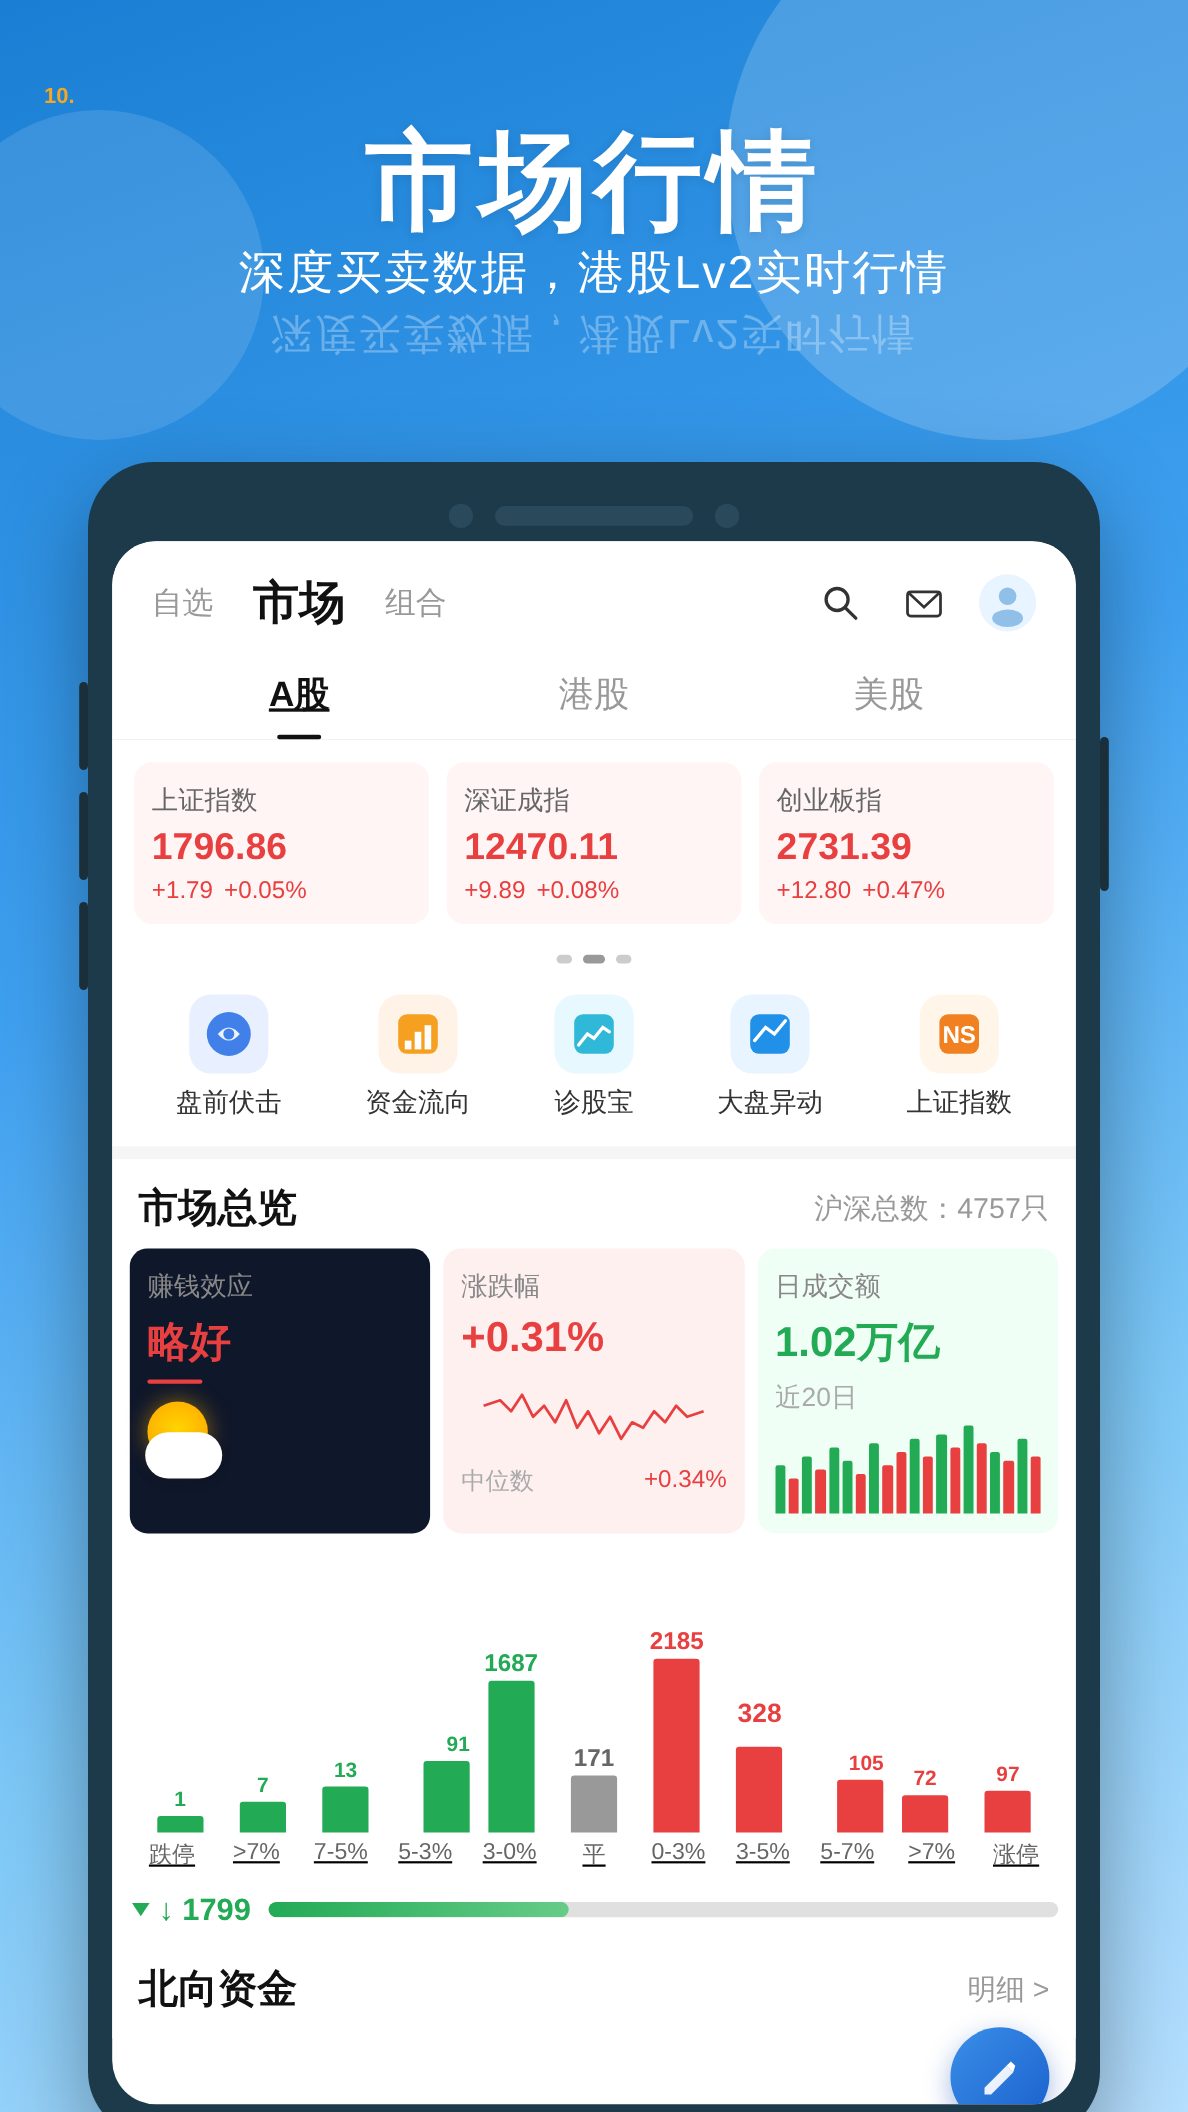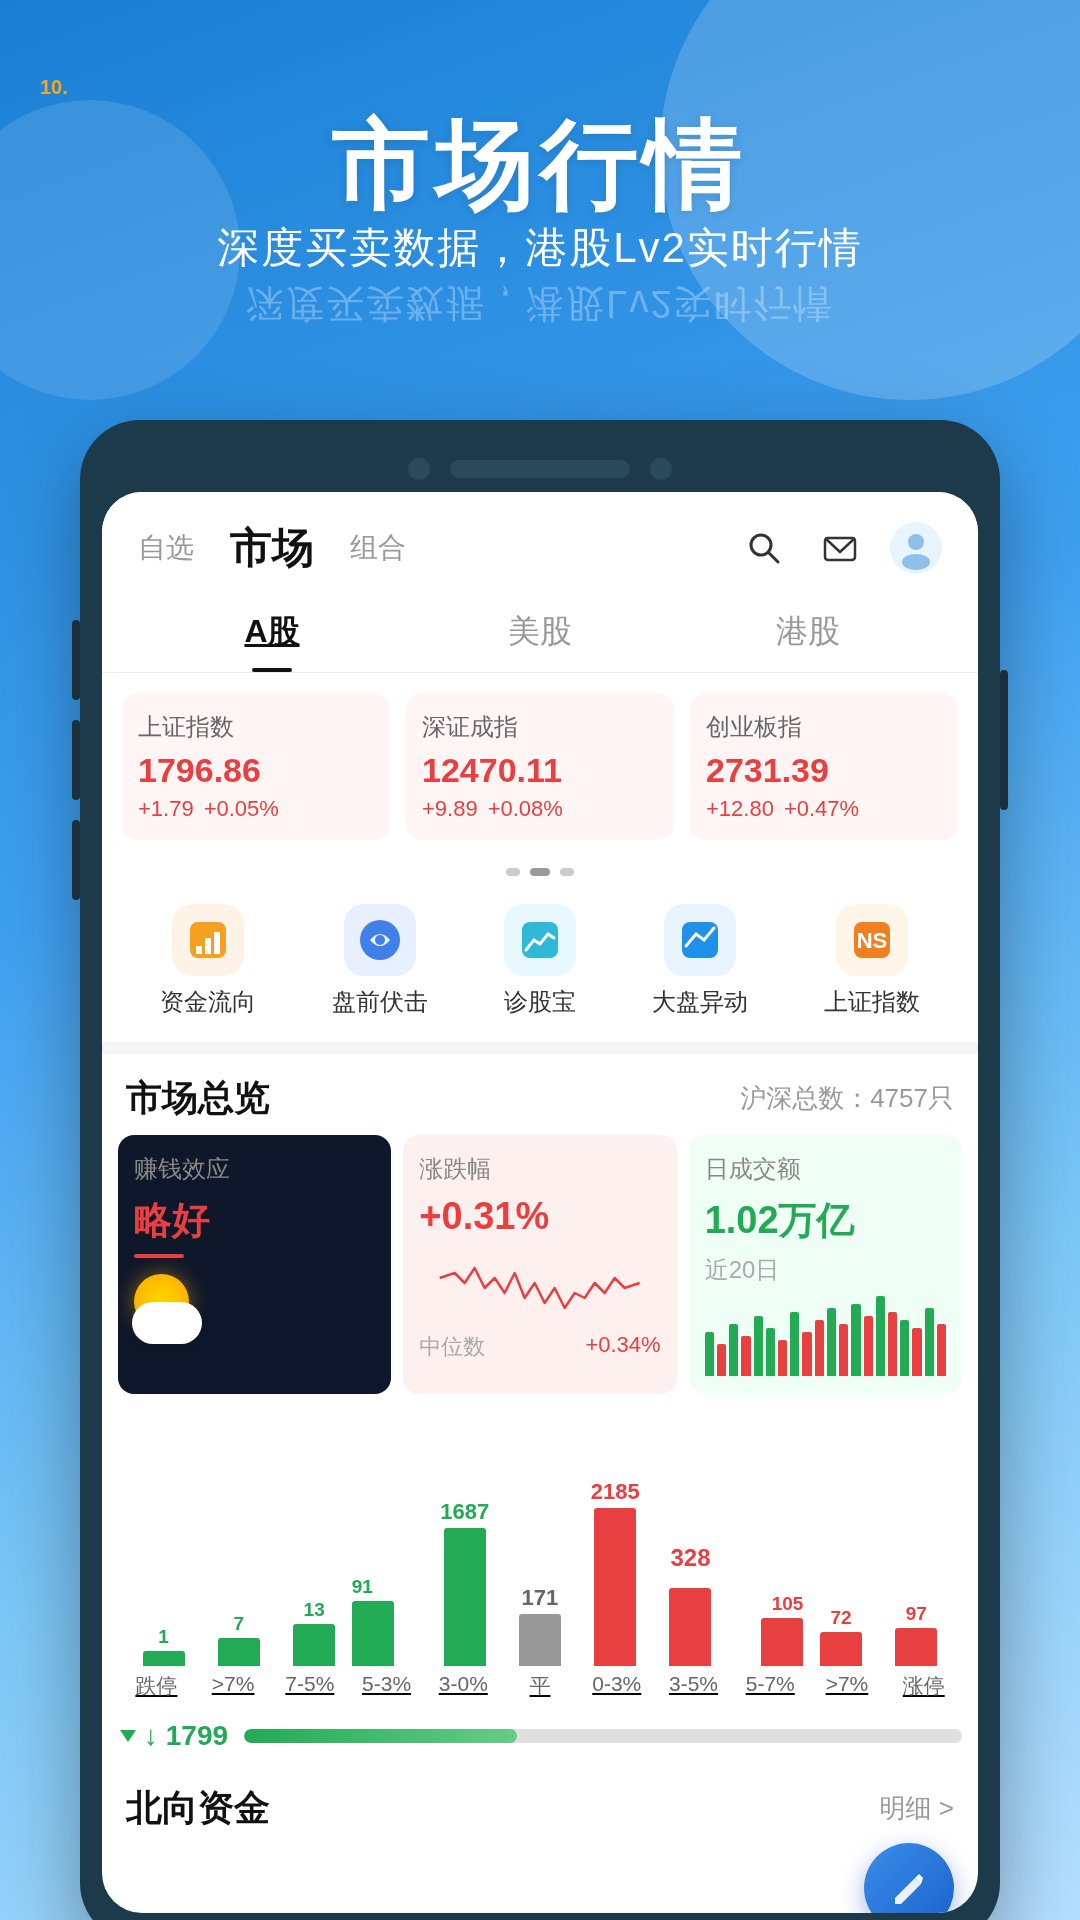--- a/index.html
+++ b/index.html
@@ -536,22 +536,22 @@
               <circle cx="24" cy="24" r="24" fill="#e8f4ff"></circle>
               <circle cx="24" cy="18" r="8" fill="#90c0e8"></circle>
               <ellipse cx="24" cy="38" rx="14" ry="8" fill="#90c0e8"></ellipse>
             </svg>
           </div>
         </div>
       </div>
 
       <div class="stock-tabs">
         <div class="stock-tab active">A股</div>
+        <div class="stock-tab">港股</div>
         <div class="stock-tab">美股</div>
-        <div class="stock-tab">港股</div>
       </div>
 
       <div class="index-cards">
         <div class="index-card">
           <div class="index-card-name">上证指数</div>
           <div class="index-card-value">1796.86</div>
           <div class="index-card-change">
             <span>+1.79</span>
             <span>+0.05%</span>
           </div>
@@ -575,39 +575,39 @@
       </div>
 
       <div class="pagination-dots">
         <div class="dot"></div>
         <div class="dot active"></div>
         <div class="dot"></div>
       </div>
 
       <div class="quick-tools">
         <div class="quick-tool">
+          <div class="quick-tool-icon qt-blue">
+            <svg width="44" height="44" viewBox="0 0 44 44">
+              <circle cx="22" cy="22" r="20" fill="#4080e8"></circle>
+              <path d="M12 22 Q22 10 32 22 Q22 34 12 22Z" fill="white" opacity="0.9"></path>
+              <circle cx="22" cy="22" r="5" fill="#4080e8"></circle>
+            </svg>
+          </div>
+          <span class="quick-tool-label">盘前伏击</span>
+        </div>
+        <div class="quick-tool">
           <div class="quick-tool-icon qt-orange">
             <svg width="44" height="44" viewBox="0 0 44 44">
               <rect x="4" y="4" width="36" height="36" rx="8" fill="#f5a020"></rect>
               <rect x="10" y="28" width="6" height="8" fill="white"></rect>
               <rect x="19" y="20" width="6" height="16" fill="white"></rect>
               <rect x="28" y="14" width="6" height="22" fill="white"></rect>
             </svg>
           </div>
           <span class="quick-tool-label">资金流向</span>
-        </div>
-        <div class="quick-tool">
-          <div class="quick-tool-icon qt-blue">
-            <svg width="44" height="44" viewBox="0 0 44 44">
-              <circle cx="22" cy="22" r="20" fill="#4080e8"></circle>
-              <path d="M12 22 Q22 10 32 22 Q22 34 12 22Z" fill="white" opacity="0.9"></path>
-              <circle cx="22" cy="22" r="5" fill="#4080e8"></circle>
-            </svg>
-          </div>
-          <span class="quick-tool-label">盘前伏击</span>
         </div>
         <div class="quick-tool">
           <div class="quick-tool-icon qt-teal">
             <svg width="44" height="44" viewBox="0 0 44 44">
               <rect x="4" y="4" width="36" height="36" rx="8" fill="#30b8d8"></rect>
               <polyline points="8,32 16,22 22,26 30,16 36,20" stroke="white" stroke-width="3" fill="none" stroke-linecap="round"></polyline>
             </svg>
           </div>
           <span class="quick-tool-label">诊股宝</span>
         </div>
@@ -703,21 +703,21 @@
             <div style="width:42px;height:15px;background:#22aa55;border-radius:3px 3px 0 0;"></div>
           </div>
           <div style="display:flex;flex-direction:column;align-items:center;justify-content:flex-end;height:100%;flex:1;">
             <span style="font-size:19px;color:#22aa55;font-weight:600;margin-bottom:3px;">7</span>
             <div style="width:42px;height:28px;background:#22aa55;border-radius:3px 3px 0 0;"></div>
           </div>
           <div style="display:flex;flex-direction:column;align-items:center;justify-content:flex-end;height:100%;flex:1;">
             <span style="font-size:19px;color:#22aa55;font-weight:600;margin-bottom:3px;">13</span>
             <div style="width:42px;height:42px;background:#22aa55;border-radius:3px 3px 0 0;"></div>
           </div>
-          <div style="display:flex;flex-direction:column;align-items:flex-start;justify-content:flex-end;height:100%;flex:1;">
+          <div style="display:flex;flex-direction:column;align-items:flex-end;justify-content:flex-end;height:100%;flex:1;">
             <span style="font-size:19px;color:#22aa55;font-weight:600;margin-bottom:3px;">91</span>
             <div style="width:42px;height:65px;background:#22aa55;border-radius:3px 3px 0 0;"></div>
           </div>
           <div style="display:flex;flex-direction:column;align-items:center;justify-content:flex-end;height:100%;flex:1;">
             <span style="font-size:22px;color:#22aa55;font-weight:600;margin-bottom:3px;">1687</span>
             <div style="width:42px;height:138px;background:#22aa55;border-radius:3px 3px 0 0;"></div>
           </div>
           <div style="display:flex;flex-direction:column;align-items:center;justify-content:flex-end;height:100%;flex:1;">
             <span style="font-size:22px;color:#666;font-weight:600;margin-bottom:3px;">171</span>
             <div style="width:42px;height:52px;background:#999;border-radius:3px 3px 0 0;"></div>

